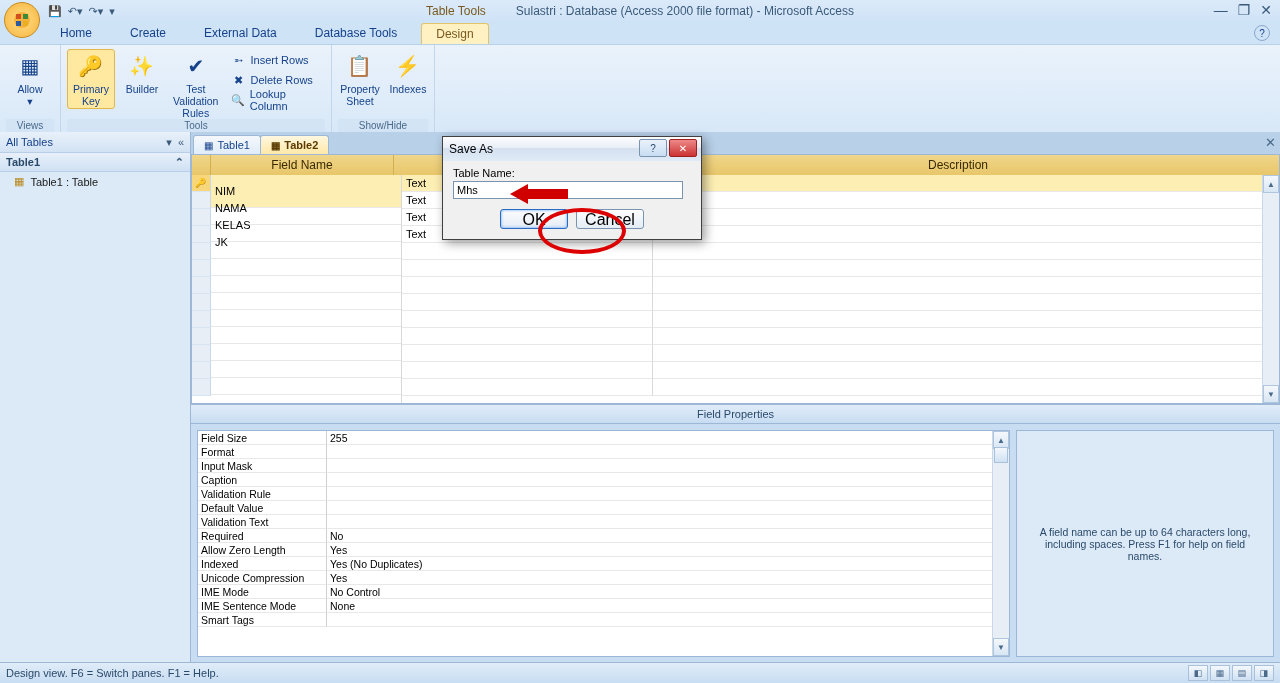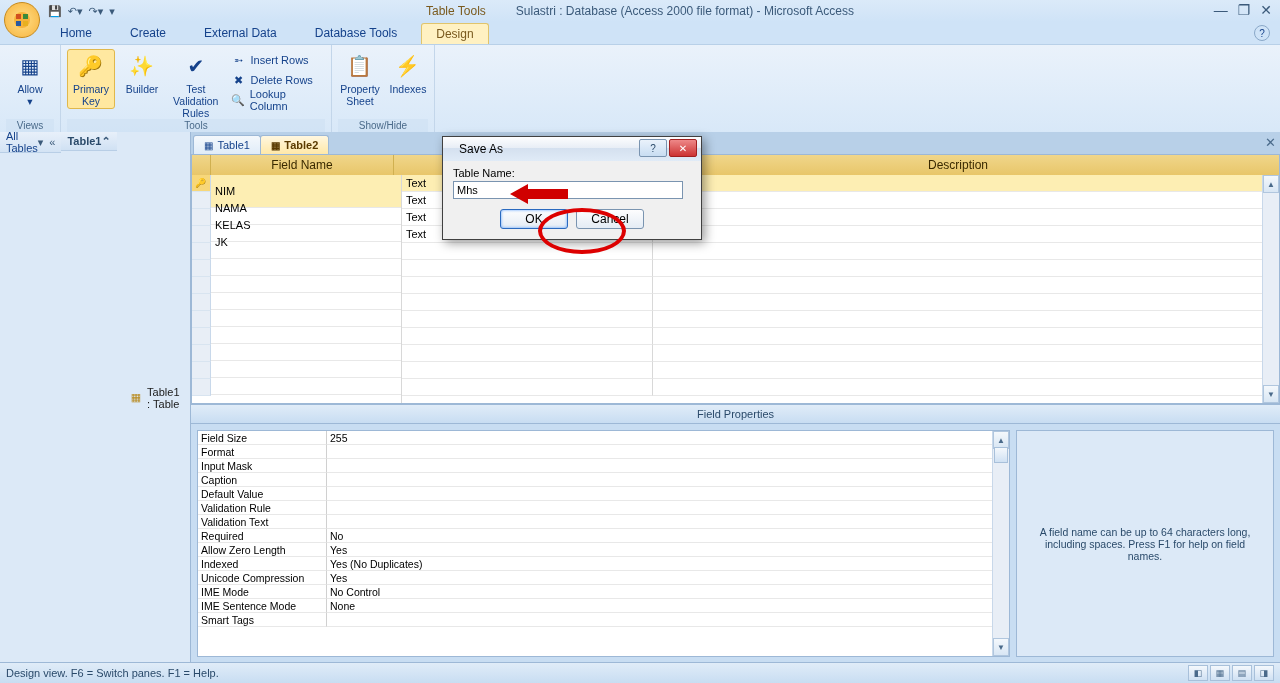--- a/index.html
+++ b/index.html
@@ -18,21 +18,21 @@
   .rgroup{border-right:1px solid #c3d6ea;padding:2px 6px 0;display:flex;flex-direction:column;align-items:center}
   .rgroup .body{flex:1;display:flex;align-items:flex-start;gap:6px;padding-top:2px}
   .rgroup .label{font-size:10px;color:#4a6a8a;padding:1px 0 2px;text-align:center;width:100%;background:rgba(200,220,240,.4)}
   .big-btn{display:flex;flex-direction:column;align-items:center;width:44px;color:#15428b;font-size:10.5px;text-align:center;line-height:12px;padding-top:2px}
   .big-btn .ic{width:30px;height:30px;display:flex;align-items:center;justify-content:center;font-size:20px;margin-bottom:2px}
   .big-btn.sel{background:#ffe8a0;border:1px solid #e0b84c;border-radius:3px;padding:1px 2px}
   .small-btn{display:flex;align-items:center;gap:4px;color:#15428b;font-size:11px;height:18px;padding:0 2px}
   .small-btn .ic{width:16px;text-align:center}
   
   .work{position:absolute;left:0;right:0;top:132px;bottom:20px;display:flex}
-  .nav{width:190px;background:#dce9f7;border-right:1px solid #9db8d6;display:flex;flex-direction:row}
+  .nav{width:190px;background:#dce9f7;border-right:1px solid #9db8d6;display:flex;flex-direction:column}
   .nav-hdr{height:20px;background:linear-gradient(#e8f0fa,#d3e3f4);border-bottom:1px solid #b8cee6;display:flex;align-items:center;padding:0 6px;color:#15428b;font-size:11px}
   .nav-hdr .dd{margin-left:auto;color:#3b5a7a}
   .nav-hdr .coll{margin-left:6px;color:#3b5a7a}
   .nav-grp{height:18px;background:linear-gradient(#e8f0fa,#d0e1f3);border-bottom:1px solid #b8cee6;display:flex;align-items:center;padding:0 6px;font-weight:bold;color:#2a4a6a;font-size:11px}
   .nav-grp .ex{margin-left:auto;color:#3b5a7a}
   .nav-item{display:flex;align-items:center;gap:6px;padding:3px 14px;color:#1a1a1a;font-size:11px}
   .nav-item .ic{color:#b88a1e}
   .doc{flex:1;background:#b8d0e8;display:flex;flex-direction:column;position:relative}
   .doc-tabs{height:22px;display:flex;align-items:flex-end;background:#b8d0e8;padding-left:2px;gap:0;position:relative}
   .doc-tabs .dtab{display:flex;align-items:center;gap:4px;padding:3px 10px;background:linear-gradient(#f4f8fc,#e0ecf8);border:1px solid #9db8d6;border-bottom:none;border-radius:3px 3px 0 0;font-size:11px;color:#15428b;margin-right:-1px}
@@ -68,30 +68,30 @@
   .fp-grid .row .k{flex:0 0 122px;border-right:1px solid #d0d0d0;border-bottom:1px solid #e8e8e8;padding:0 3px;display:flex;align-items:center}
   .fp-grid .row .v{flex:1;border-bottom:1px solid #e8e8e8;padding:0 3px;display:flex;align-items:center}
   .fp-grid .vscroll{top:0}
   .fp-right{flex:0 0 236px;background:#dce9f7;border:1px solid #9db8d6;display:flex;align-items:center;justify-content:center;text-align:center;color:#2a4a6a;font-size:10.5px;padding:10px}
   
   .status{position:absolute;left:0;right:0;bottom:0;height:20px;background:linear-gradient(#e0ecf8,#c8ddf2);border-top:1px solid #9db8d6;display:flex;align-items:center;padding:0 6px;color:#2a4a6a;font-size:11px}
   .status .icons{margin-left:auto;display:flex;gap:2px}
   .status .icons span{width:18px;height:14px;background:linear-gradient(#f4f8fc,#d0e1f3);border:1px solid #a8c0da;display:flex;align-items:center;justify-content:center;font-size:9px;color:#4a6a8a}
   
   .dialog{position:absolute;left:442px;top:136px;width:258px;background:#f0f0f0;border:1px solid #404040;box-shadow:3px 3px 10px rgba(0,0,0,.4);z-index:20}
-  .dlg-title{height:24px;background:linear-gradient(#fdfdfe,#e8eef6 45%,#d4e0ef 46%,#e0ebf7);display:flex;align-items:center;padding:0 16px;font-size:12px;position:relative}
+  .dlg-title{height:24px;background:linear-gradient(#fdfdfe,#e8eef6 45%,#d4e0ef 46%,#e0ebf7);display:flex;align-items:center;padding:0 6px;font-size:12px;position:relative}
   .dlg-title .btns{position:absolute;right:4px;top:2px;display:flex;gap:2px}
   .dlg-title .btns span{width:26px;height:16px;display:flex;align-items:center;justify-content:center;border:1px solid #7a94b0;border-radius:2px;font-size:10px}
   .dlg-title .btns .help{background:linear-gradient(#eaf2fb,#c8ddf2);color:#2a4a6a}
   .dlg-title .btns .close{background:linear-gradient(#e88,#c33);color:#fff;border-color:#a02020}
   .dlg-body{padding:6px 10px 10px}
   .dlg-body label{font-size:11px;display:block;margin-bottom:2px}
   .dlg-body input{width:230px;height:18px;border:1px solid #7a94b0;font-size:11px;padding:0 3px;box-sizing:border-box}
   .dlg-btns{display:flex;justify-content:center;gap:8px;margin-top:10px}
-  .dlg-btns button{width:68px;height:20px;font-size:12px;background:linear-gradient(#fdfdfe,#e4ecf5);border:1px solid #7a94b0;border-radius:3px}
+  .dlg-btns button{width:68px;height:20px;font-size:16px;background:linear-gradient(#fdfdfe,#e4ecf5);border:1px solid #7a94b0;border-radius:3px}
   .dlg-btns button.def{border:1px solid #2a6abf;box-shadow:0 0 3px #5aa0ff inset}
   
   .anno-arrow{position:absolute;left:510px;top:182px;z-index:30;pointer-events:none}
   .anno-ell{position:absolute;left:538px;top:208px;width:80px;height:38px;border:4px solid #d00;border-radius:50%;z-index:30;pointer-events:none}
   svg{display:block}
 </style>
 </head>
 <body>
 
 <div class="titlebar">
@@ -327,25 +327,25 @@
             </div>
             <div class="row">
               <div class="k">Input Mask</div>
               <div class="v"></div>
             </div>
             <div class="row">
               <div class="k">Caption</div>
               <div class="v"></div>
             </div>
             <div class="row">
+              <div class="k">Validation Rule</div>
+              <div class="v"></div>
+            </div>
+            <div class="row">
               <div class="k">Default Value</div>
-              <div class="v"></div>
-            </div>
-            <div class="row">
-              <div class="k">Validation Rule</div>
               <div class="v"></div>
             </div>
             <div class="row">
               <div class="k">Validation Text</div>
               <div class="v"></div>
             </div>
             <div class="row">
               <div class="k">Required</div>
               <div class="v">No</div>
             </div>

